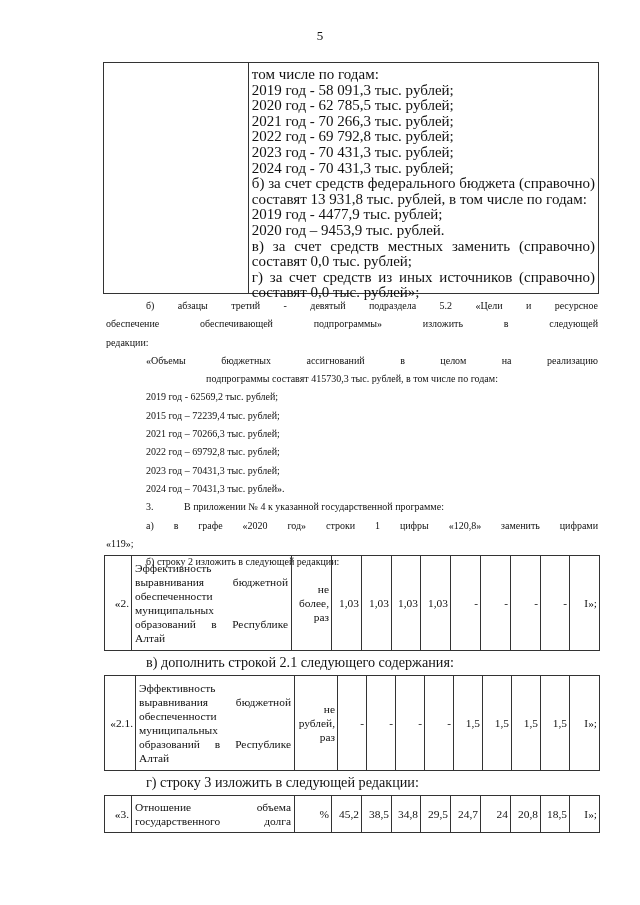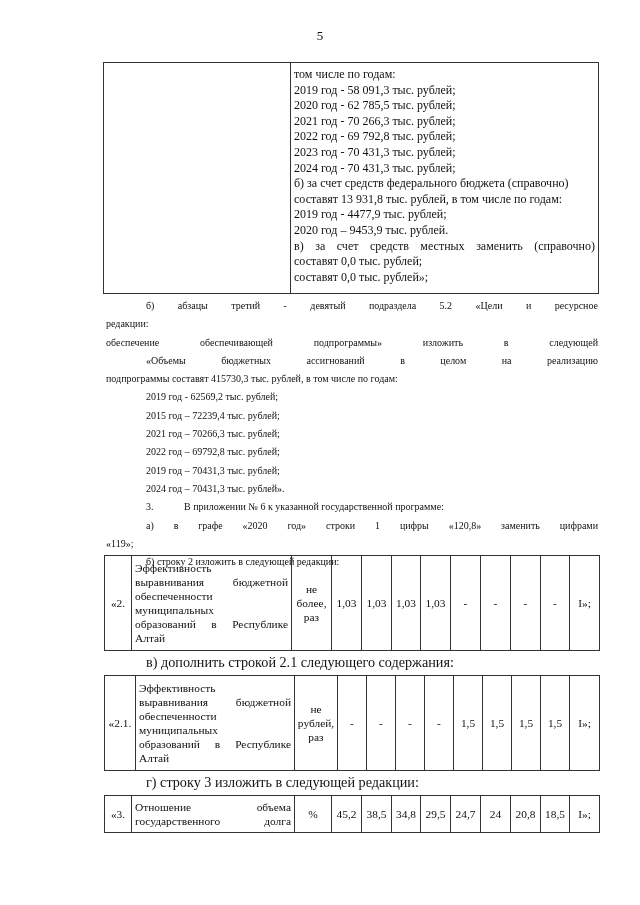--- a/index.html
+++ b/index.html
@@ -11,34 +11,34 @@
   .page-num {
     position: absolute; top: 28px; left: 0; width: 640px; text-align: center;
     font-size: 13px;
   }
   .top-table {
     position: absolute; left: 103px; top: 62px; width: 496px; height: 232px;
     border: 1px solid #333; box-sizing: border-box; display: flex;
   }
   .top-table .left-cell { width: 186px; border-right: 1px solid #333; }
   .top-table .right-cell {
-    flex: 1; padding: 4px 3px 0 3px; font-size: 12px; line-height: 15.6px;
+    flex: 1; padding: 4px 3px 0 3px; font-size: 15px; line-height: 15.6px;
   }
   .top-table .right-cell .ln { display: block; white-space: nowrap; }
   .top-table .right-cell .just { display: block; text-align: justify; text-align-last: justify; white-space: nowrap; word-spacing: 0; }
   .body-text {
     position: absolute; left: 106px; width: 492px; font-size: 10px; line-height: 18.3px;
   }
   .line { display: block; text-indent: 40px; }
   .indent { padding-left: 40px; display: block; }
   table.ind {
     position: absolute; left: 104px; width: 495px; border-collapse: collapse;
     font-size: 11.4px; line-height: 14px; table-layout: fixed;
   }
-  table.ind td { border: 1px solid #333; text-align: center; vertical-align: middle; padding: 0 2px; }
+  table.ind td { border: 1px solid #333; text-align: right; vertical-align: middle; padding: 0 2px; }
   table.ind td.name { text-align: left; padding: 2px 3px; }
   .name .j { display: block; text-align: justify; text-align-last: justify; }
   .heading-line { position: absolute; left: 146px; font-size: 14.2px; }
 </style>
 </head>
 <body>
 
 <div class="page-num">5</div>
 
 <div class="top-table">
@@ -50,37 +50,38 @@
     <span class="ln">2021 год - 70 266,3 тыс. рублей;</span>
     <span class="ln">2022 год - 69 792,8 тыс. рублей;</span>
     <span class="ln">2023 год - 70 431,3 тыс. рублей;</span>
     <span class="ln">2024 год - 70 431,3 тыс. рублей;</span>
     <span class="ln">б) за счет средств федерального бюджета (справочно)</span>
     <span class="ln">составят 13 931,8 тыс. рублей, в том числе по годам:</span>
     <span class="ln">2019 год - 4477,9 тыс. рублей;</span>
     <span class="ln">2020 год – 9453,9 тыс. рублей.</span>
     <span class="just">в) за счет средств местных заменить (справочно)</span>
     <span class="ln">составят 0,0 тыс. рублей;</span>
+    <span class="just">г) за счет средств из иных источников (справочно)</span>
     <span class="ln">составят 0,0 тыс. рублей»;</span>
   </div>
 </div>
 
 <div class="body-text" style="top:297px;">
   <span class="line" style="text-align:justify;text-align-last:justify;">б) абзацы третий - девятый подраздела 5.2 «Цели и ресурсное</span>
+  <span style="display:block;text-align:justify;text-align-last:justify;">обеспечение обеспечивающей подпрограммы» изложить в следующей</span>
   <span style="display:block;">редакции:</span>
-  <span style="display:block;text-align:justify;text-align-last:justify;">обеспечение обеспечивающей подпрограммы» изложить в следующей</span>
   <span class="line" style="text-align:justify;text-align-last:justify;">«Объемы бюджетных ассигнований в целом на реализацию</span>
-  <span style="display:block;">подпрограммы составят 415730,3 тыс. рублей, в том числе по годам:</span>
+  <span style="display:block;text-align:center;">подпрограммы составят 415730,3 тыс. рублей, в том числе по годам:</span>
   <span class="indent">2019 год - 62569,2 тыс. рублей;</span>
   <span class="indent">2015 год – 72239,4 тыс. рублей;</span>
   <span class="indent">2021 год – 70266,3 тыс. рублей;</span>
   <span class="indent">2022 год – 69792,8 тыс. рублей;</span>
-  <span class="indent">2019 год – 70431,3 тыс. рублей;</span>
+  <span class="indent">2023 год – 70431,3 тыс. рублей;</span>
   <span class="indent">2024 год – 70431,3 тыс. рублей».</span>
-  <span class="indent"><span style="display:inline-block;width:38px;">3.</span><span>В приложении № 6 к указанной государственной программе:</span></span>
+  <span class="indent"><span style="display:inline-block;width:38px;">3.</span><span>В приложении № 4 к указанной государственной программе:</span></span>
   <span class="line" style="text-align:justify;text-align-last:justify;">а) в графе «2020 год» строки 1 цифры «120,8» заменить цифрами</span>
   <span style="display:block;">«119»;</span>
   <span class="indent">б) строку 2 изложить в следующей редакции:</span>
 </div>
 
 <table class="ind" style="top:555px;height:96px;">
   <colgroup>
     <col style="width:27px">
       <col style="width:160px">
       <col style="width:40px">

